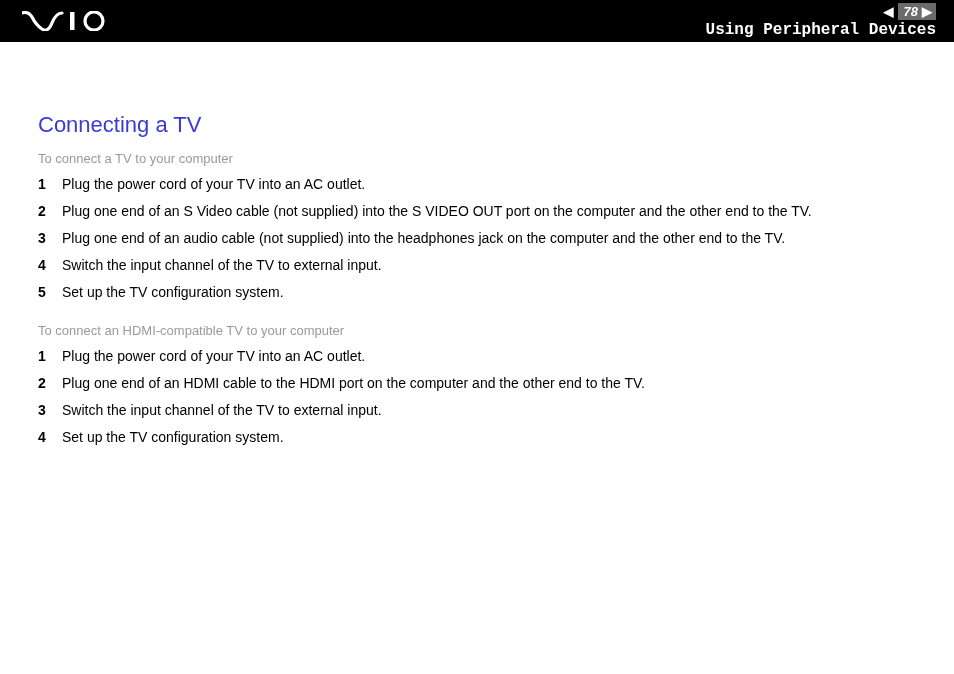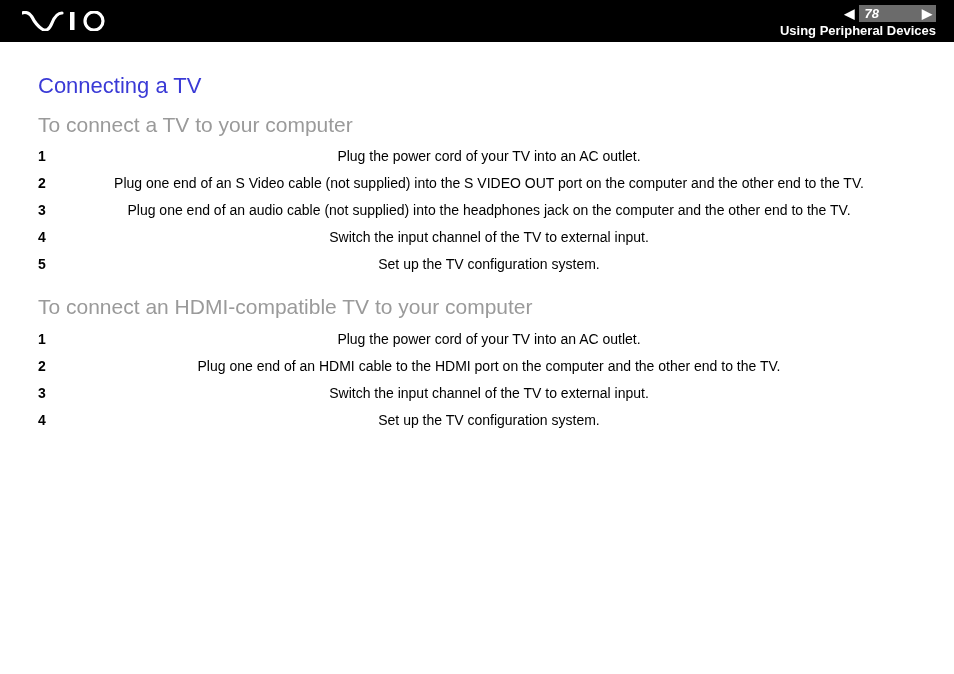--- a/index.html
+++ b/index.html
@@ -29,57 +29,56 @@
     font-style: italic;
     font-size: 13px;
   }
   .arrow-left, .arrow-right { color: #fff; font-style: normal; font-size: 13px; line-height: 1; }
   .arrow-right-box {
     display: inline-flex;
     align-items: center;
     background: #6b6b6b;
     padding: 1px 4px 1px 6px;
     font-style: italic;
-    gap: 39px;
   }
   .arrow-right-box .pgnum { margin-right: 4px; }
-  .section-name { font-weight: bold; font-size: 13px; }
+  .section-name { font-weight: bold; font-size: 16px; font-family: Liberation Mono, monospace; }
   .content {
-    padding: 29px 38px 20px 38px;
+    padding: 68px 38px 20px 38px;
     color: #000;
     font-size: 14px;
     line-height: 1.35;
   }
   h1.title {
     color: #3a3ad6;
     font-size: 22px;
     font-weight: normal;
     margin-bottom: 10px;
   }
   p.intro { margin-bottom: 14px; }
   h2.sub {
     color: #9a9a9a;
     font-weight: normal;
-    font-size: 21px;
+    font-size: 13px;
     margin-bottom: 8px;
   }
   ol.steps {
     list-style: none;
     margin-bottom: 20px;
   }
   ol.steps li {
     display: flex;
     margin-bottom: 8px;
   }
   ol.steps li .num {
     font-weight: bold;
     width: 24px;
     flex: 0 0 24px;
   }
-  ol.steps li .txt { flex: 1; text-align: center; }
+  ol.steps li .txt { flex: 1; }
   .txt b { font-weight: normal; }
   p.note { margin-bottom: 14px; }
 </style>
 </head>
 <body>
 
 <div class="header">
   <div class="logo">
     <svg width="96" height="20" viewBox="0 0 96 20" fill="none">
       <path d="M0 2 Q 6 0 10 6 Q 14 14 20 18 Q 26 22 30 12 Q 34 2 40 2" stroke="#fff" stroke-width="3.2" fill="none" stroke-linecap="round"></path>

